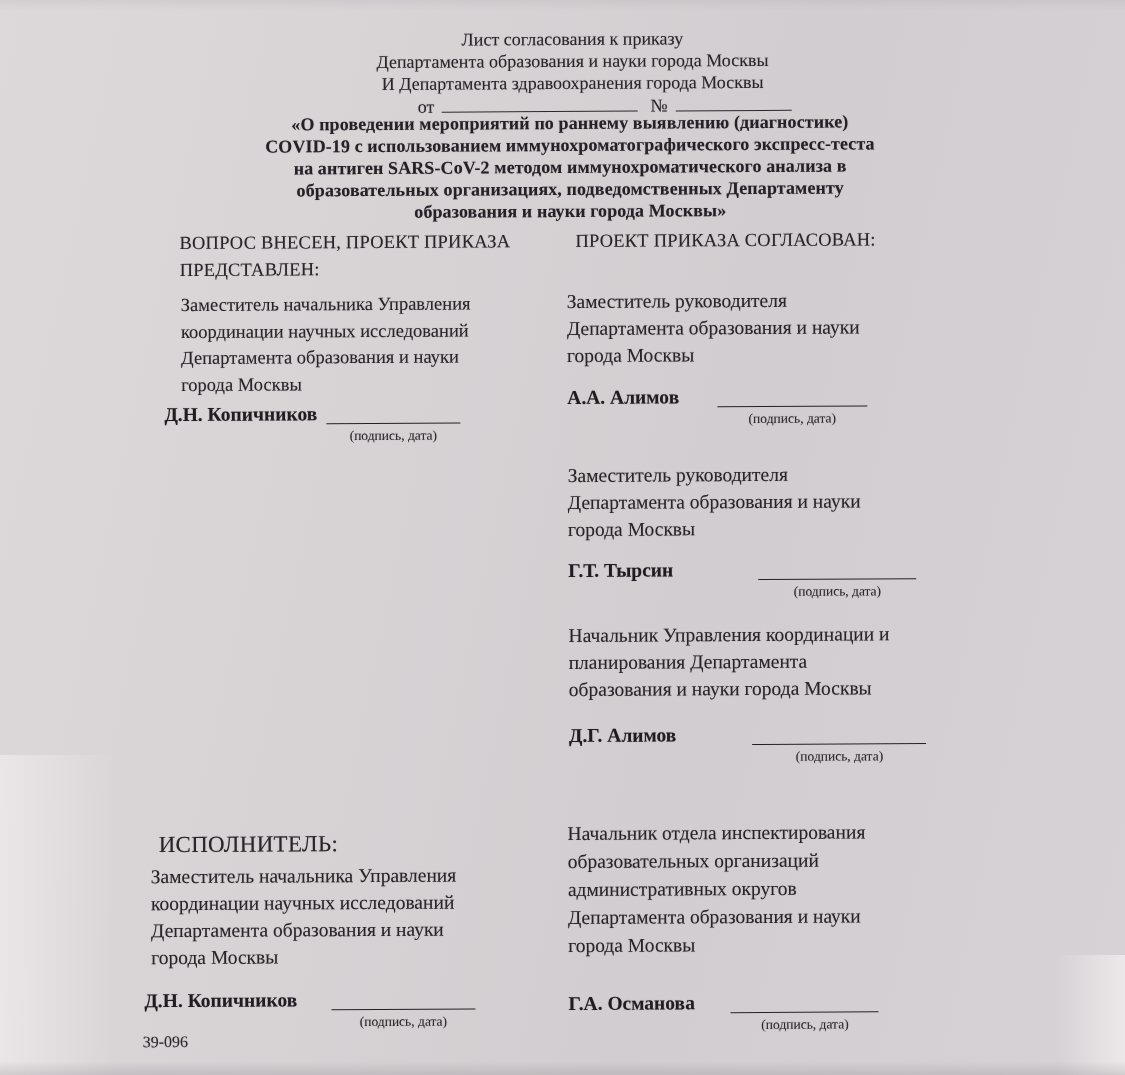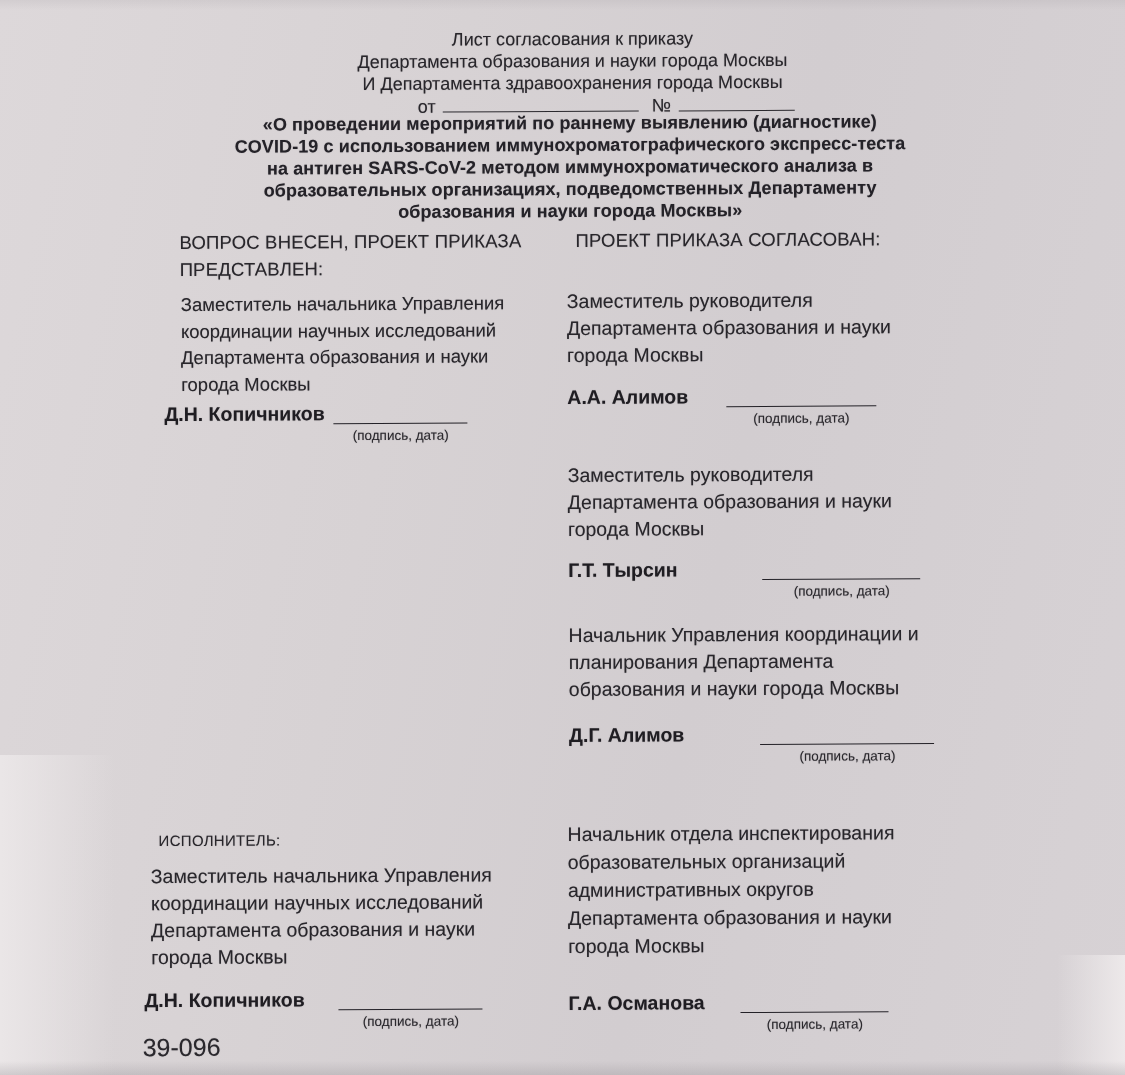--- a/index.html
+++ b/index.html
@@ -1,19 +1,19 @@
 <!DOCTYPE html>
 <html><head>
 <meta charset="utf-8">
 <style>
   html,body { margin:0; padding:0; background:#c9c4c7; }
   .photo {
     position:relative; width:1125px; height:1075px; overflow:hidden;
     background:linear-gradient(102deg,#ddd8da 0%,#d7d2d4 35%,#d2cdd0 62%,#d7d2d5 100%);
-    font-family:Liberation Sans, sans-serif;
+    font-family:Liberation Serif, serif;
     color:#28262b;
   }
   .sheen-left {
     position:absolute; left:0; top:755px; width:115px; height:320px;
     background:linear-gradient(to right, rgba(235,231,232,0.95), rgba(235,231,232,0));
   }
   .sheen-right {
     position:absolute; right:0; top:955px; width:68px; height:120px;
     background:linear-gradient(to left, rgba(238,234,235,0.95), rgba(238,234,235,0));
   }
@@ -35,30 +35,30 @@
   .blank-date { width:196px; margin-left:7px; margin-right:13px; }
   .blank-num  { width:116px; margin-left:8px; }
 
   .title { top:112px; left:222px; width:700px; text-align:center; font-weight:bold;
     font-size:18px; line-height:22px; letter-spacing:0.1px; color:#242228; }
 
   .heading { font-size:18.5px; line-height:26.5px; letter-spacing:0.2px; }
   .pos-sm { font-size:18.5px; line-height:26.5px; }
   .pos-lg { font-size:19.5px; line-height:27px; }
   .pos-xl { font-size:19.5px; line-height:28px; }
-  .exec-label { font-size:15px; letter-spacing:0.3px; }
+  .exec-label { font-size:23px; letter-spacing:0.3px; }
 
   .name-row { display:flex; align-items:flex-end; white-space:nowrap; }
   .name { font-weight:bold; font-size:19.5px; line-height:27px; color:#1f1d22; }
   .sig { position:relative; height:27px; display:inline-block; }
   .sig .rule { position:absolute; left:0; right:0; bottom:3px; border-bottom:1.9px solid #232127; }
   .sig .cap { position:absolute; left:-20px; right:-20px; top:27px; text-align:center;
     font-size:13.5px; line-height:17px; color:#2b292e; }
 
-  .footer-code { font-size:25px; color:#2a282d; }
+  .footer-code { font-size:16px; color:#2a282d; }
 </style>
 </head>
 <body>
 
 <div class="photo">
   <div class="shade-top"></div>
   <div class="sheen-left"></div>
   <div class="sheen-right"></div>
 
   <div class="content">

